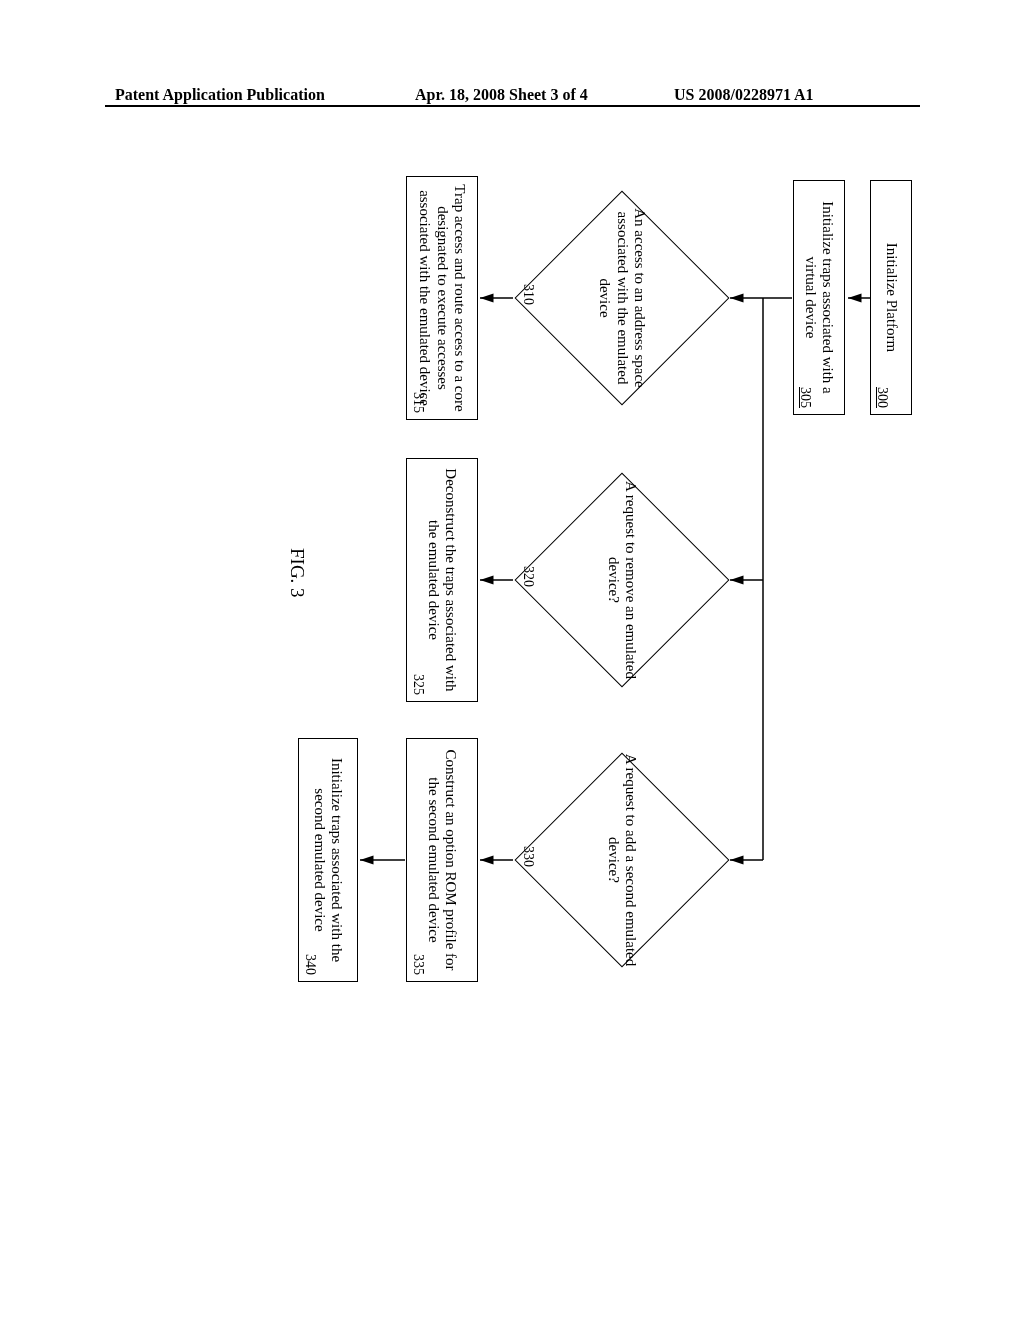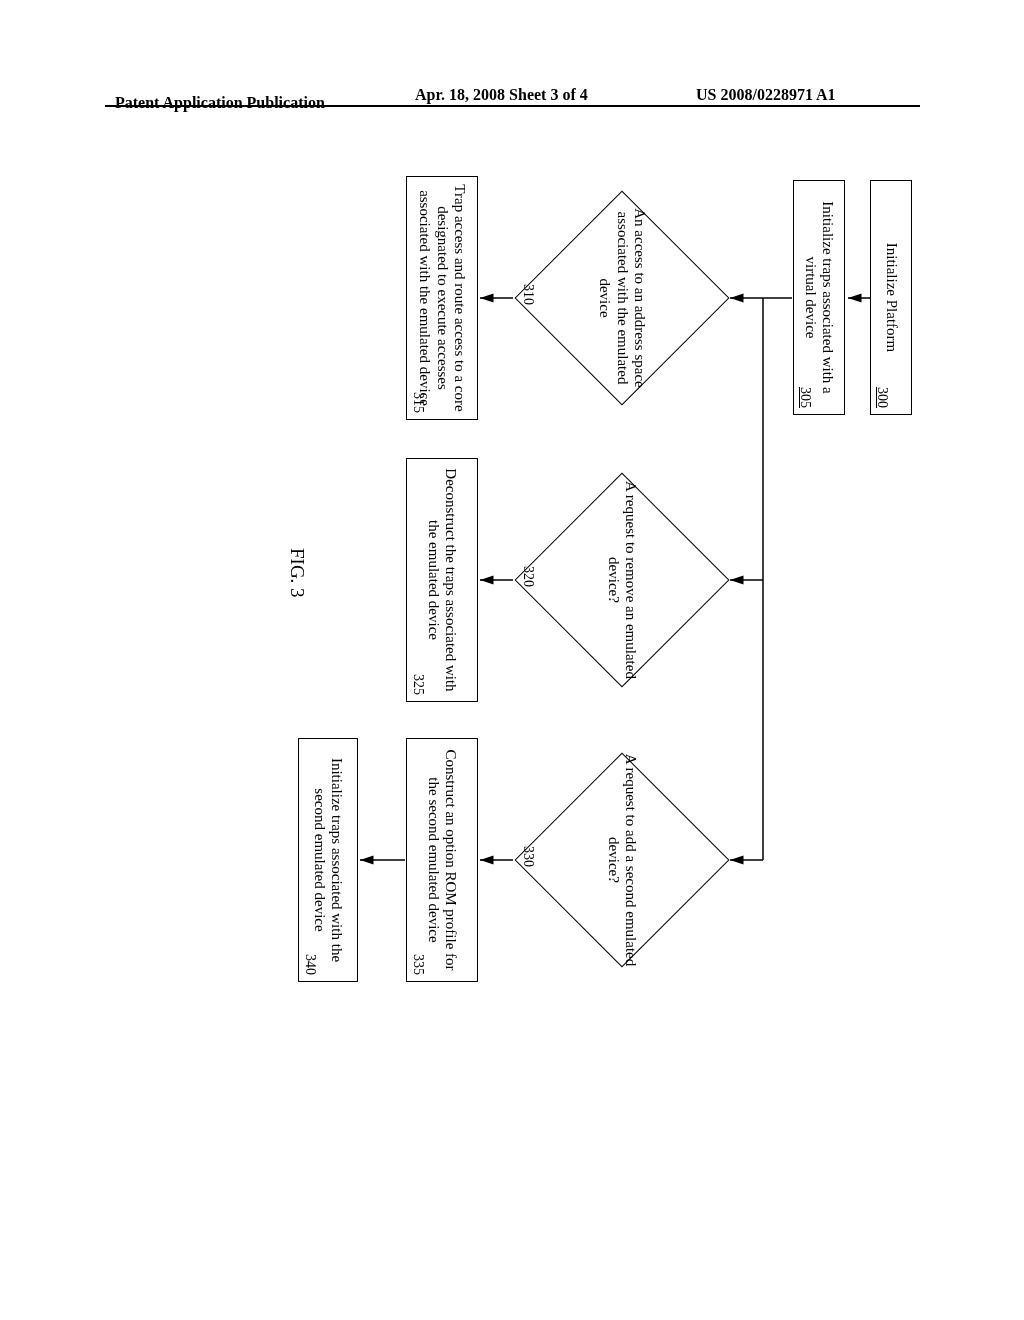--- a/index.html
+++ b/index.html
@@ -15,29 +15,28 @@
     position: absolute;
     top: 86px;
     left: 0;
     width: 1024px;
     font-size: 16px;
     font-weight: bold;
   }
   .page-header .left {
     position: absolute;
     left: 115px;
-    margin-top: 8px;
   }
   .page-header .center {
     position: absolute;
     left: 415px;
   }
   .page-header .right {
     position: absolute;
-    left: 696px;
+    left: 674px;
   }
   .hr-line {
     position: absolute;
     top: 105px;
     left: 105px;
     width: 815px;
     height: 0;
     border-top: 2px solid #000;
   }
 

